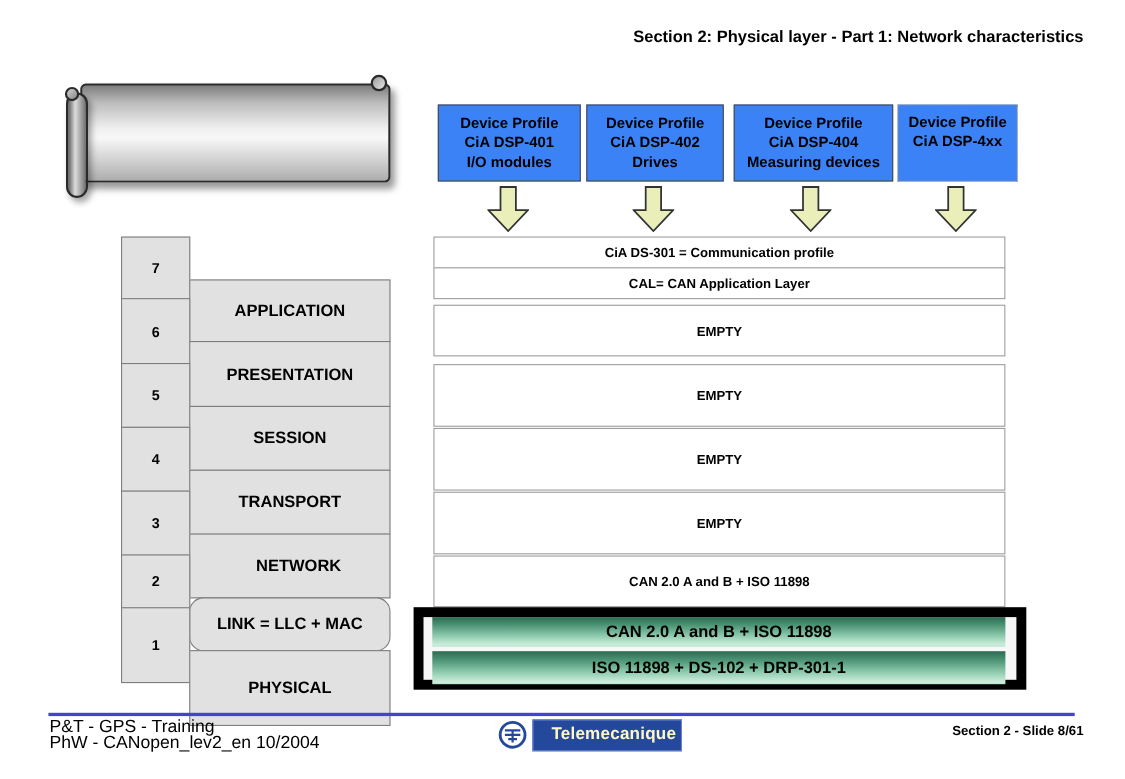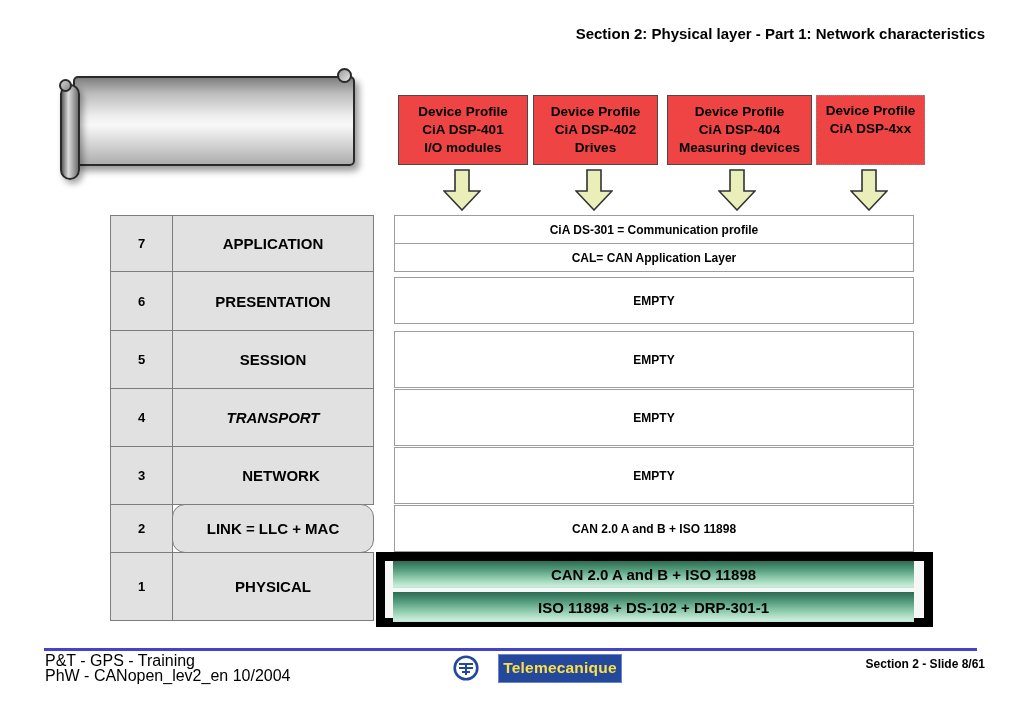--- a/index.html
+++ b/index.html
@@ -23,49 +23,49 @@
     background:linear-gradient(90deg,#5f5f5f,#dcdcdc 40%,#8c8c8c 85%,#6f6f6f);
     box-shadow:3px 4px 6px rgba(0,0,0,0.35);}
   .scroll-hook{left:59px;top:79px;width:13px;height:13px;border:2px solid #2a2a2a;
     border-radius:50%;background:linear-gradient(135deg,#cfcfcf,#8a8a8a);}
   .scroll-curl{left:337px;top:68px;width:15px;height:15px;border:2px solid #2a2a2a;
     border-radius:50%;background:linear-gradient(135deg,#9d9d9d,#e4e4e4);}
   .scroll-text{left:73px;top:87px;width:282px;text-align:center;font-size:24px;
     font-weight:bold;line-height:31px;text-shadow:2px 2px 0 #b0b0b0;}
 
   
-  .dev-box{top:95px;height:70px;background:#ef4444;border:1px solid #4a4a4a;
+  .dev-box{top:95px;height:70px;background:#3b82f6;border:1px solid #4a4a4a;
     text-align:center;font-size:13.5px;font-weight:bold;line-height:18px;
     display:flex;flex-direction:column;justify-content:center;}
   .dev-box.dotted{border:1px dotted #8a8a8a;justify-content:flex-start;padding-top:6px;}
 
   
   .gray-cell{background:#e1e1e1;border:1px solid #7d7d7d;display:flex;
     align-items:center;justify-content:center;font-weight:bold;}
   .num-cell{left:110px;width:63px;font-size:13px;}
-  .name-cell{left:172px;width:202px;font-size:15px;}
+  .name-cell{left:172px;width:183px;font-size:15px;margin-top:39px;}
   .val-cell{left:394px;width:520px;background:#fff;border:1px solid #9d9d9d;
     display:flex;align-items:center;justify-content:center;font-weight:bold;font-size:12px;}
   .val-empty{font-size:12px;}
 
   
   .phys-box{left:376px;top:552px;width:557px;height:75px;border:9px solid #000;background:#f7f7f7;}
   .green-bar{left:393px;width:521px;height:27px;
     background:linear-gradient(180deg,#2d6b52 0%,#4e9576 28%,#8cc9ab 62%,#c9ecda 92%,#bfe7d2 100%);
     display:flex;align-items:center;justify-content:center;
     font-weight:bold;font-size:15px;z-index:3;}
 
   
   .footer-line{left:44px;top:648px;width:933px;height:3px;background:#4443cb;}
   .footer-left{left:45px;top:653px;font-size:16px;line-height:15px;}
   .footer-right{right:38px;top:657px;font-size:12px;font-weight:bold;}
   .logo-wrap{left:452px;top:654px;height:28px;display:flex;align-items:center;}
-  .logo-rect{margin-left:18px;width:122px;height:27px;background:#24489B;
+  .logo-rect{margin-left:4px;width:122px;height:27px;background:#24489B;
     border:1px solid #6b83cf;display:flex;align-items:center;justify-content:center;
-    color:#fde047;font-weight:bold;font-size:15.5px;letter-spacing:0.2px;}
+    color:#fef9c3;font-weight:bold;font-size:15.5px;letter-spacing:0.2px;padding-left:12px;}
 </style>
 </head>
 <body>
 
 <div class="abs slide-title">Section 2: Physical layer - Part 1: Network characteristics</div>
 
 <div>
   <div class="abs scroll-body"></div>
   <div class="abs scroll-roll"></div>
   <div class="abs scroll-hook"></div>
@@ -120,21 +120,21 @@
 
   <div class="abs gray-cell num-cell" style="top:271px;height:60px;">6</div>
   <div class="abs gray-cell name-cell" style="top:271px;height:60px;">PRESENTATION</div>
   <div class="abs val-cell val-empty" style="top:277px;height:47px;">EMPTY</div>
 
   <div class="abs gray-cell num-cell" style="top:330px;height:59px;">5</div>
   <div class="abs gray-cell name-cell" style="top:330px;height:59px;">SESSION</div>
   <div class="abs val-cell val-empty" style="top:331px;height:57px;">EMPTY</div>
 
   <div class="abs gray-cell num-cell" style="top:388px;height:59px;">4</div>
-  <div class="abs gray-cell name-cell" style="top:388px;height:59px;font-style:italic;">TRANSPORT</div>
+  <div class="abs gray-cell name-cell" style="top:388px;height:59px;">TRANSPORT</div>
   <div class="abs val-cell val-empty" style="top:389px;height:57px;">EMPTY</div>
 
   <div class="abs gray-cell num-cell" style="top:446px;height:59px;">3</div>
   <div class="abs gray-cell name-cell" style="top:446px;height:59px;padding-left:16px;">NETWORK</div>
   <div class="abs val-cell val-empty" style="top:447px;height:57px;">EMPTY</div>
 
   <div class="abs gray-cell num-cell" style="top:504px;height:49px;">2</div>
   <div class="abs gray-cell name-cell" style="top:504px;height:49px;border-radius:13px;">LINK = LLC + MAC</div>
   <div class="abs val-cell" style="top:505px;height:47px;">CAN 2.0 A and B + ISO 11898</div>
 

